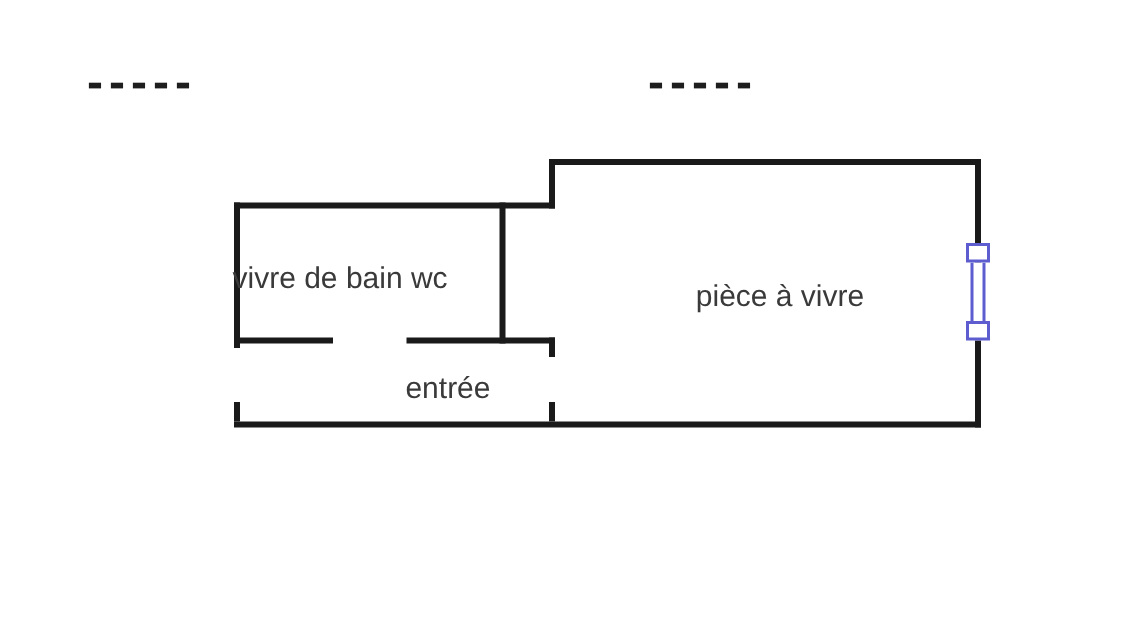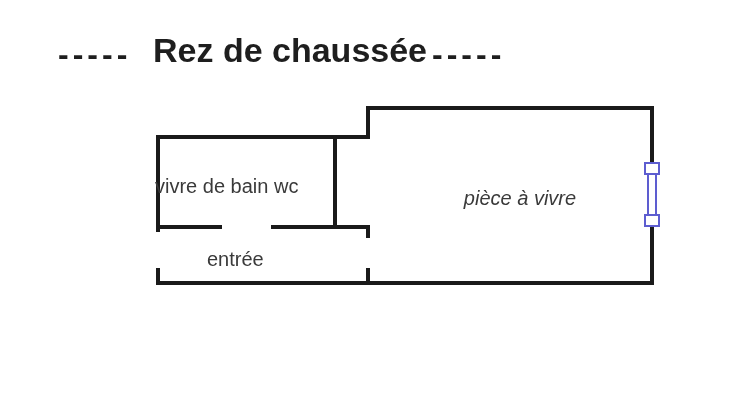--- a/index.html
+++ b/index.html
@@ -52,30 +52,29 @@
     position:absolute;left:647px;top:175px;width:6px;height:39px;z-index:2;
     border-left:2px solid var(--window);border-right:2px solid var(--window);
     background:var(--window_fill);
   }
   
   .room-label{
     position:absolute;font-size:20px;color:var(--label);line-height:1.1;
     white-space:nowrap;z-index:4;
   }
   .lbl-bathroom{left:155px;top:175px;}
-  .lbl-living{left:420px;top:187px;width:200px;text-align:center;font-style:italic;}
-  .lbl-entry{left:207px;top:248px;width:120px;text-align:left;}
+  .lbl-living{left:420px;top:187px;width:200px;text-align:center;}
+  .lbl-entry{left:207px;top:248px;width:120px;text-align:right;}
 </style>
 </head>
 <body>
 
 <div class="screen">
 
   <span class="title-dashes dashes-left">-----</span>
-  <span class="title-text">Rez de chaussée</span>
   <span class="title-dashes dashes-right">-----</span>
 
   <div>
     <div class="wall w-sdb-top"></div>
     <div class="wall w-left"></div>
     <div class="wall w-step"></div>
     <div class="wall w-living-top"></div>
     <div class="wall w-right"></div>
     <div class="wall w-interior"></div>
     <div class="wall w-sdb-bot-1"></div>

